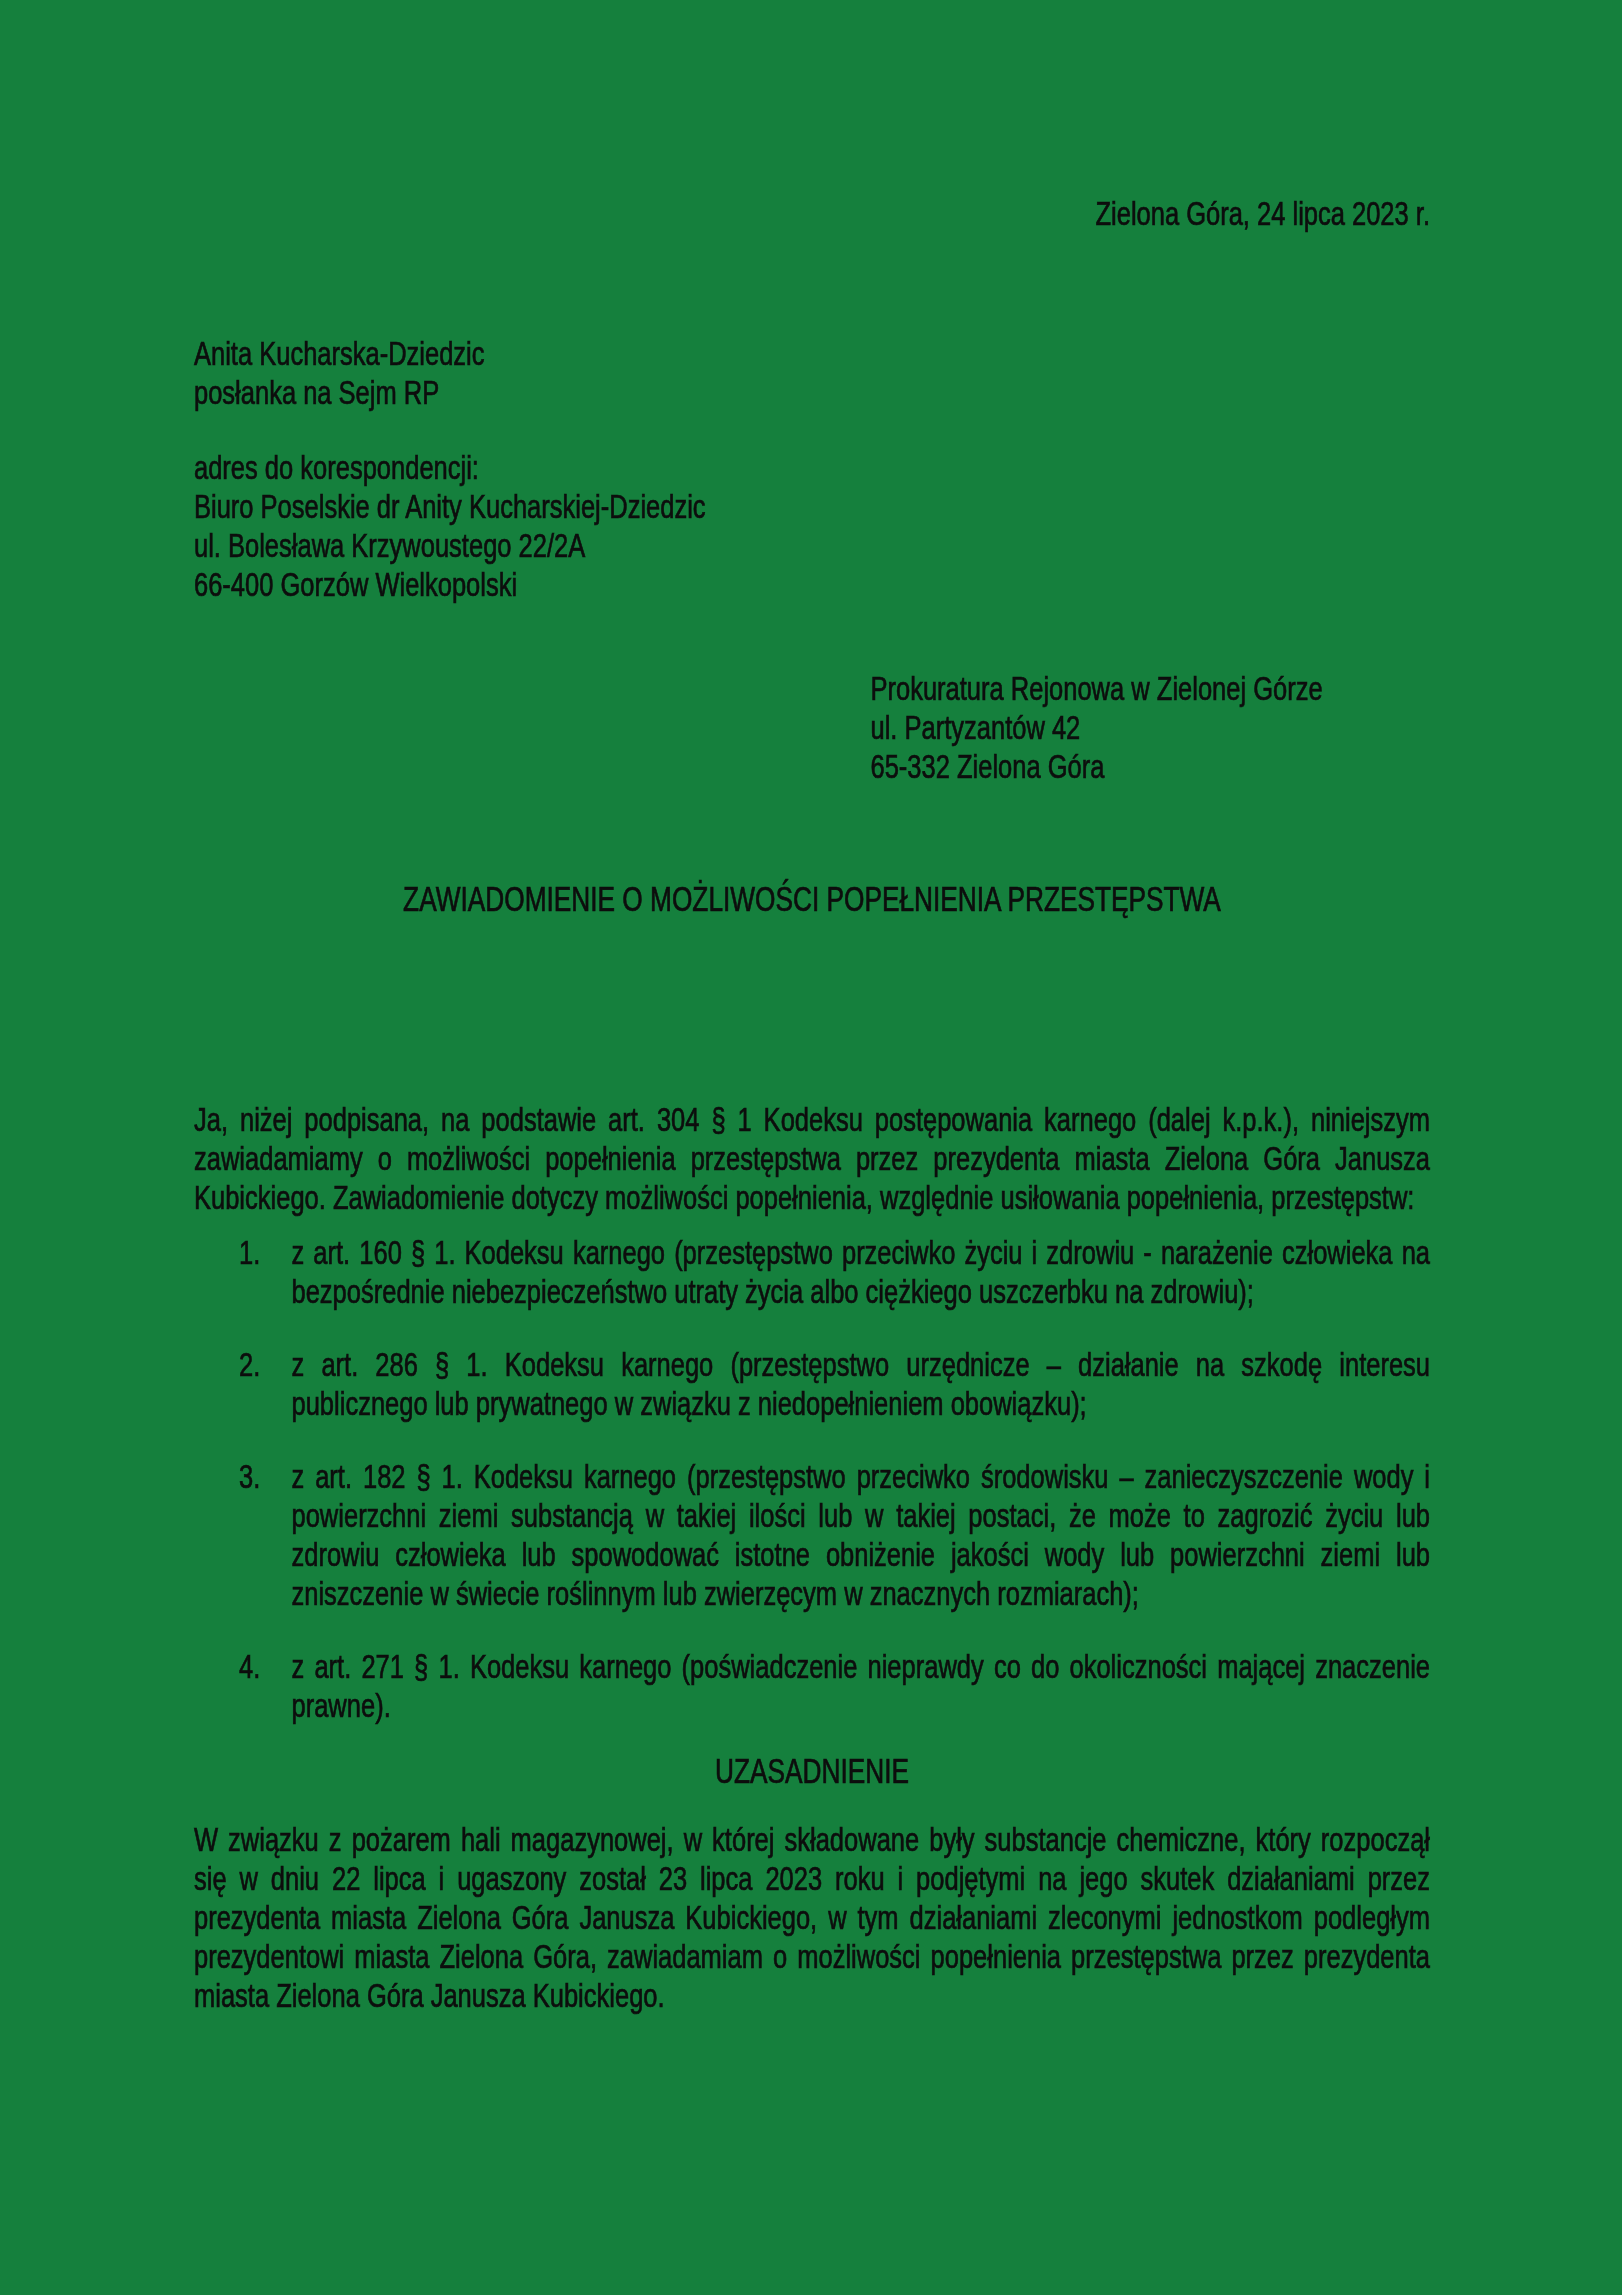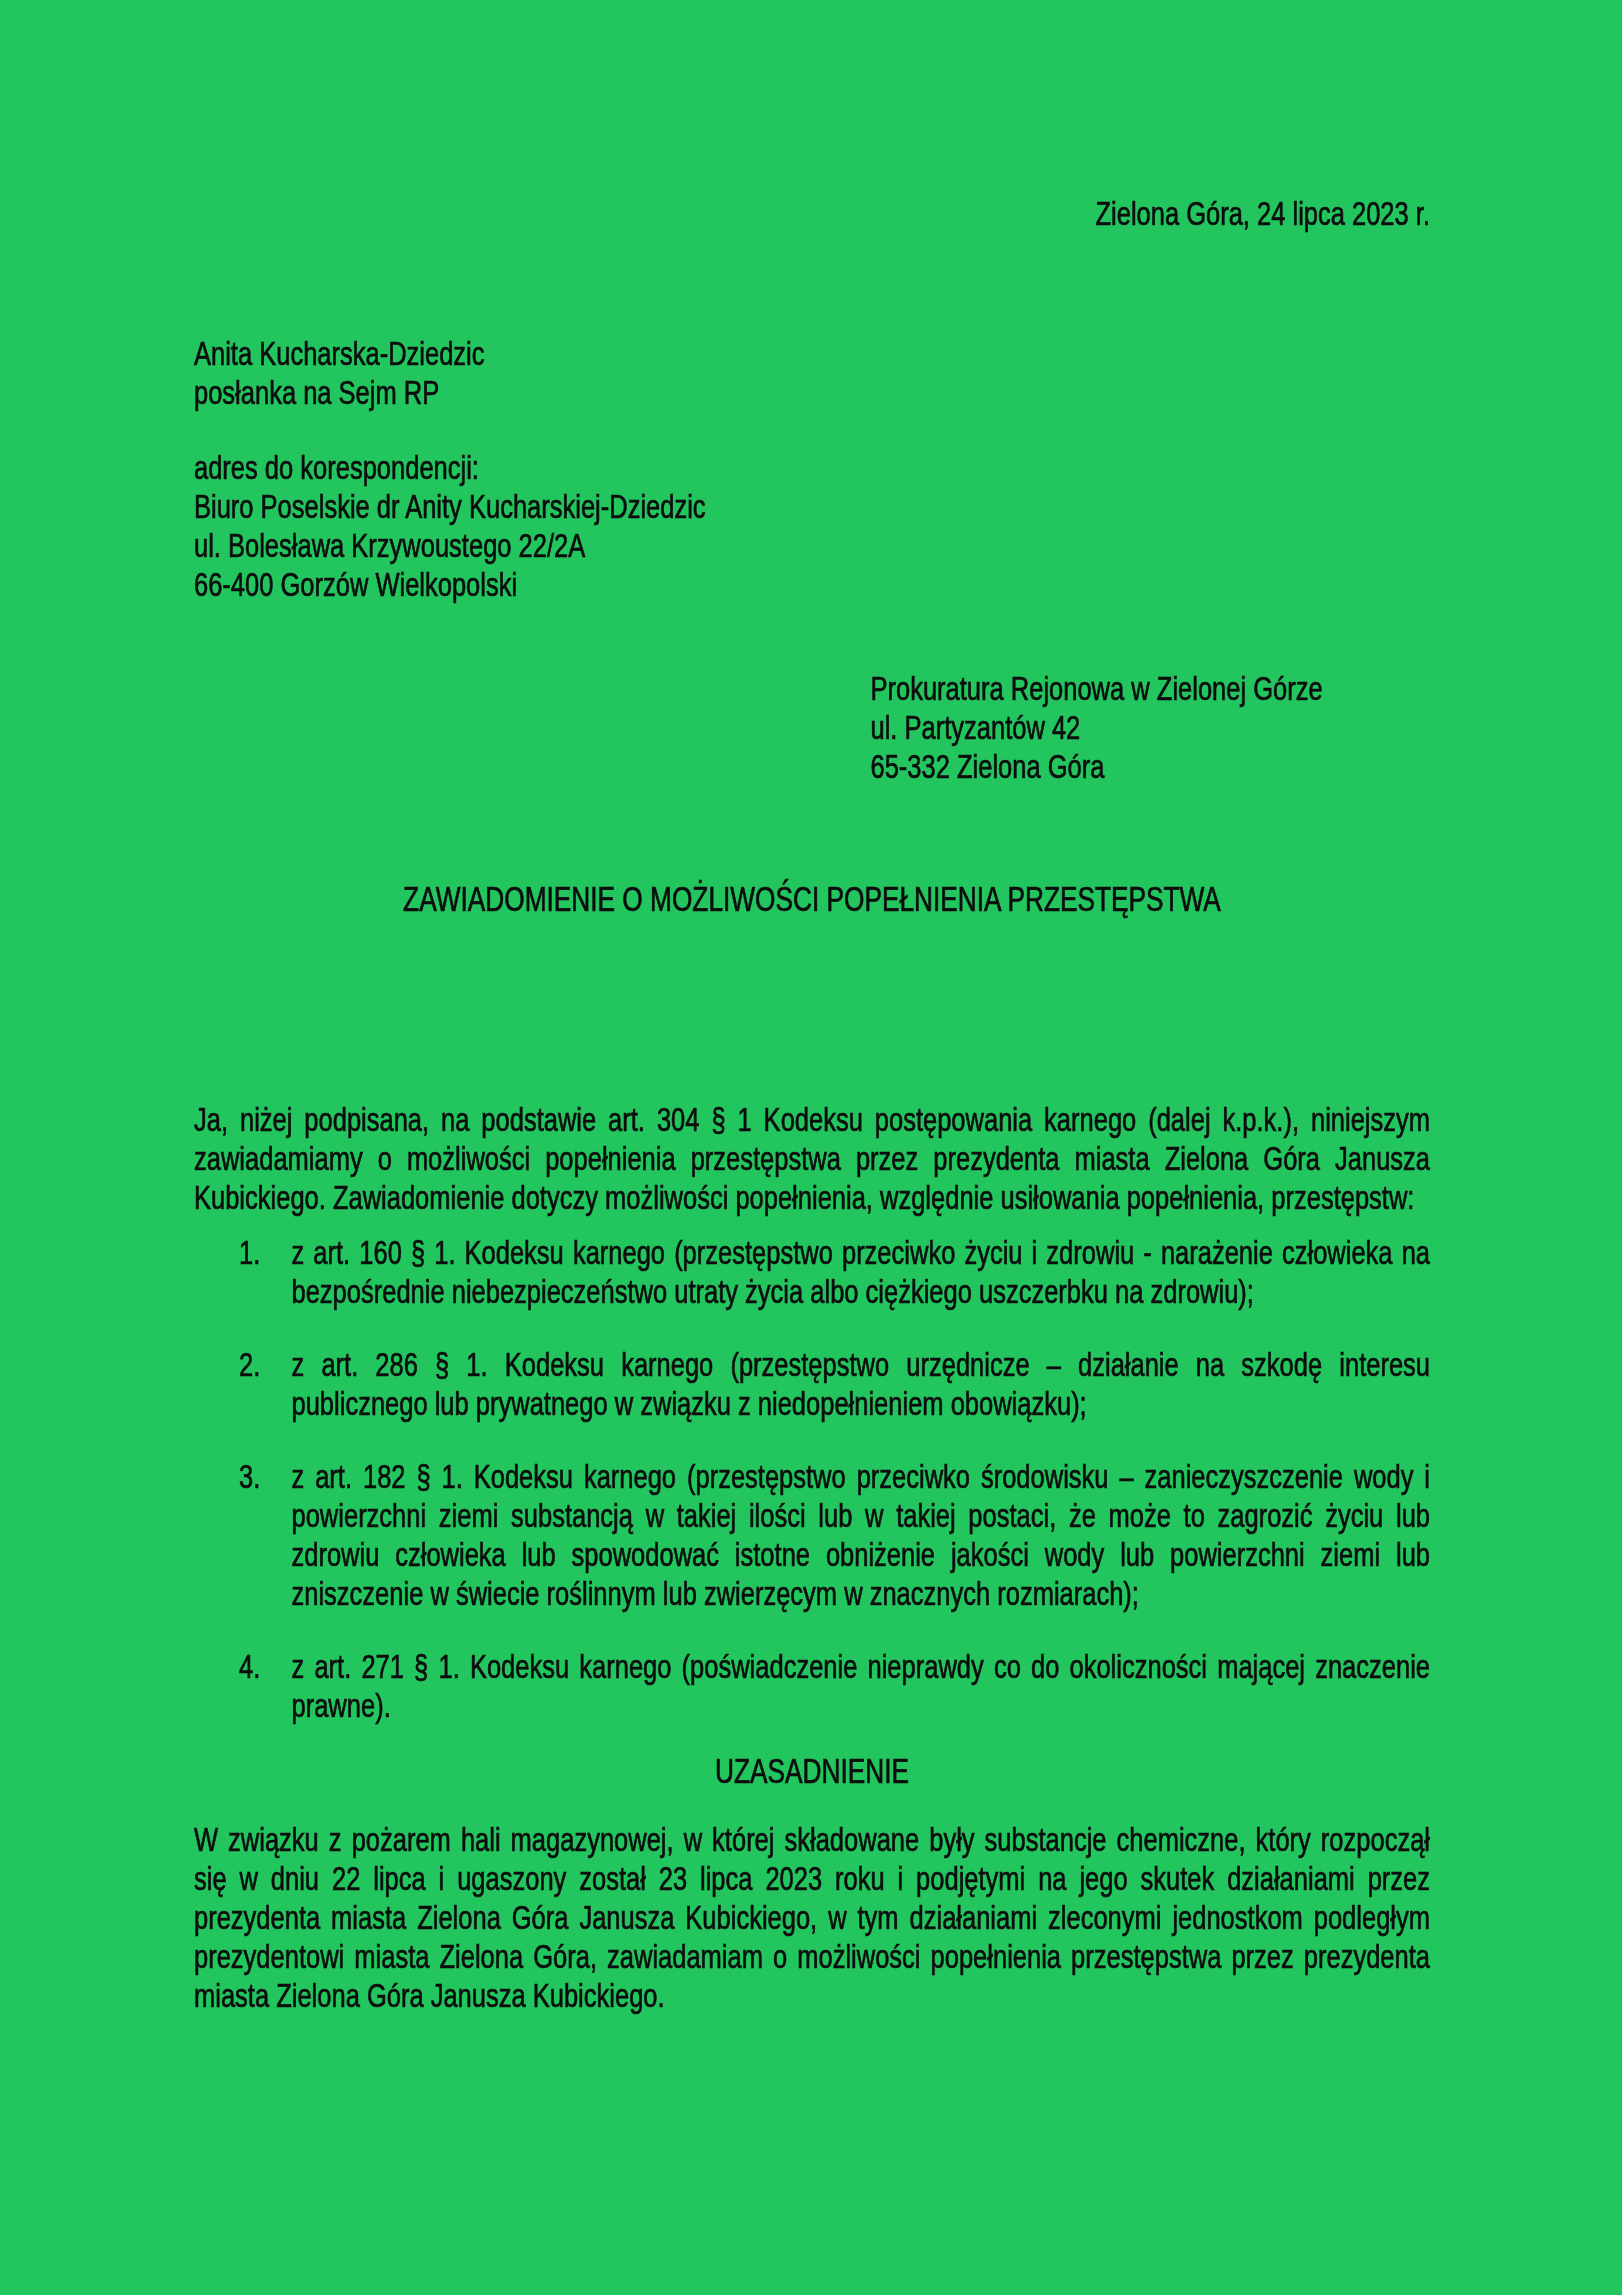--- a/index.html
+++ b/index.html
@@ -9,21 +9,21 @@
   }
   body {
     width: 1623px;
     height: 2295px;
     position: relative;
     overflow: hidden;
   }
   .sheet {
     position: absolute;
     inset: 0;
-    background: #22c55e;
+    background: #15803d;
   }
   
   .content {
     position: absolute;
     left: 194px;
     top: 0;
     width: 1648px;
     transform: scaleX(0.75);
     transform-origin: 0 0;
     font-family: "Liberation Sans", sans-serif;

